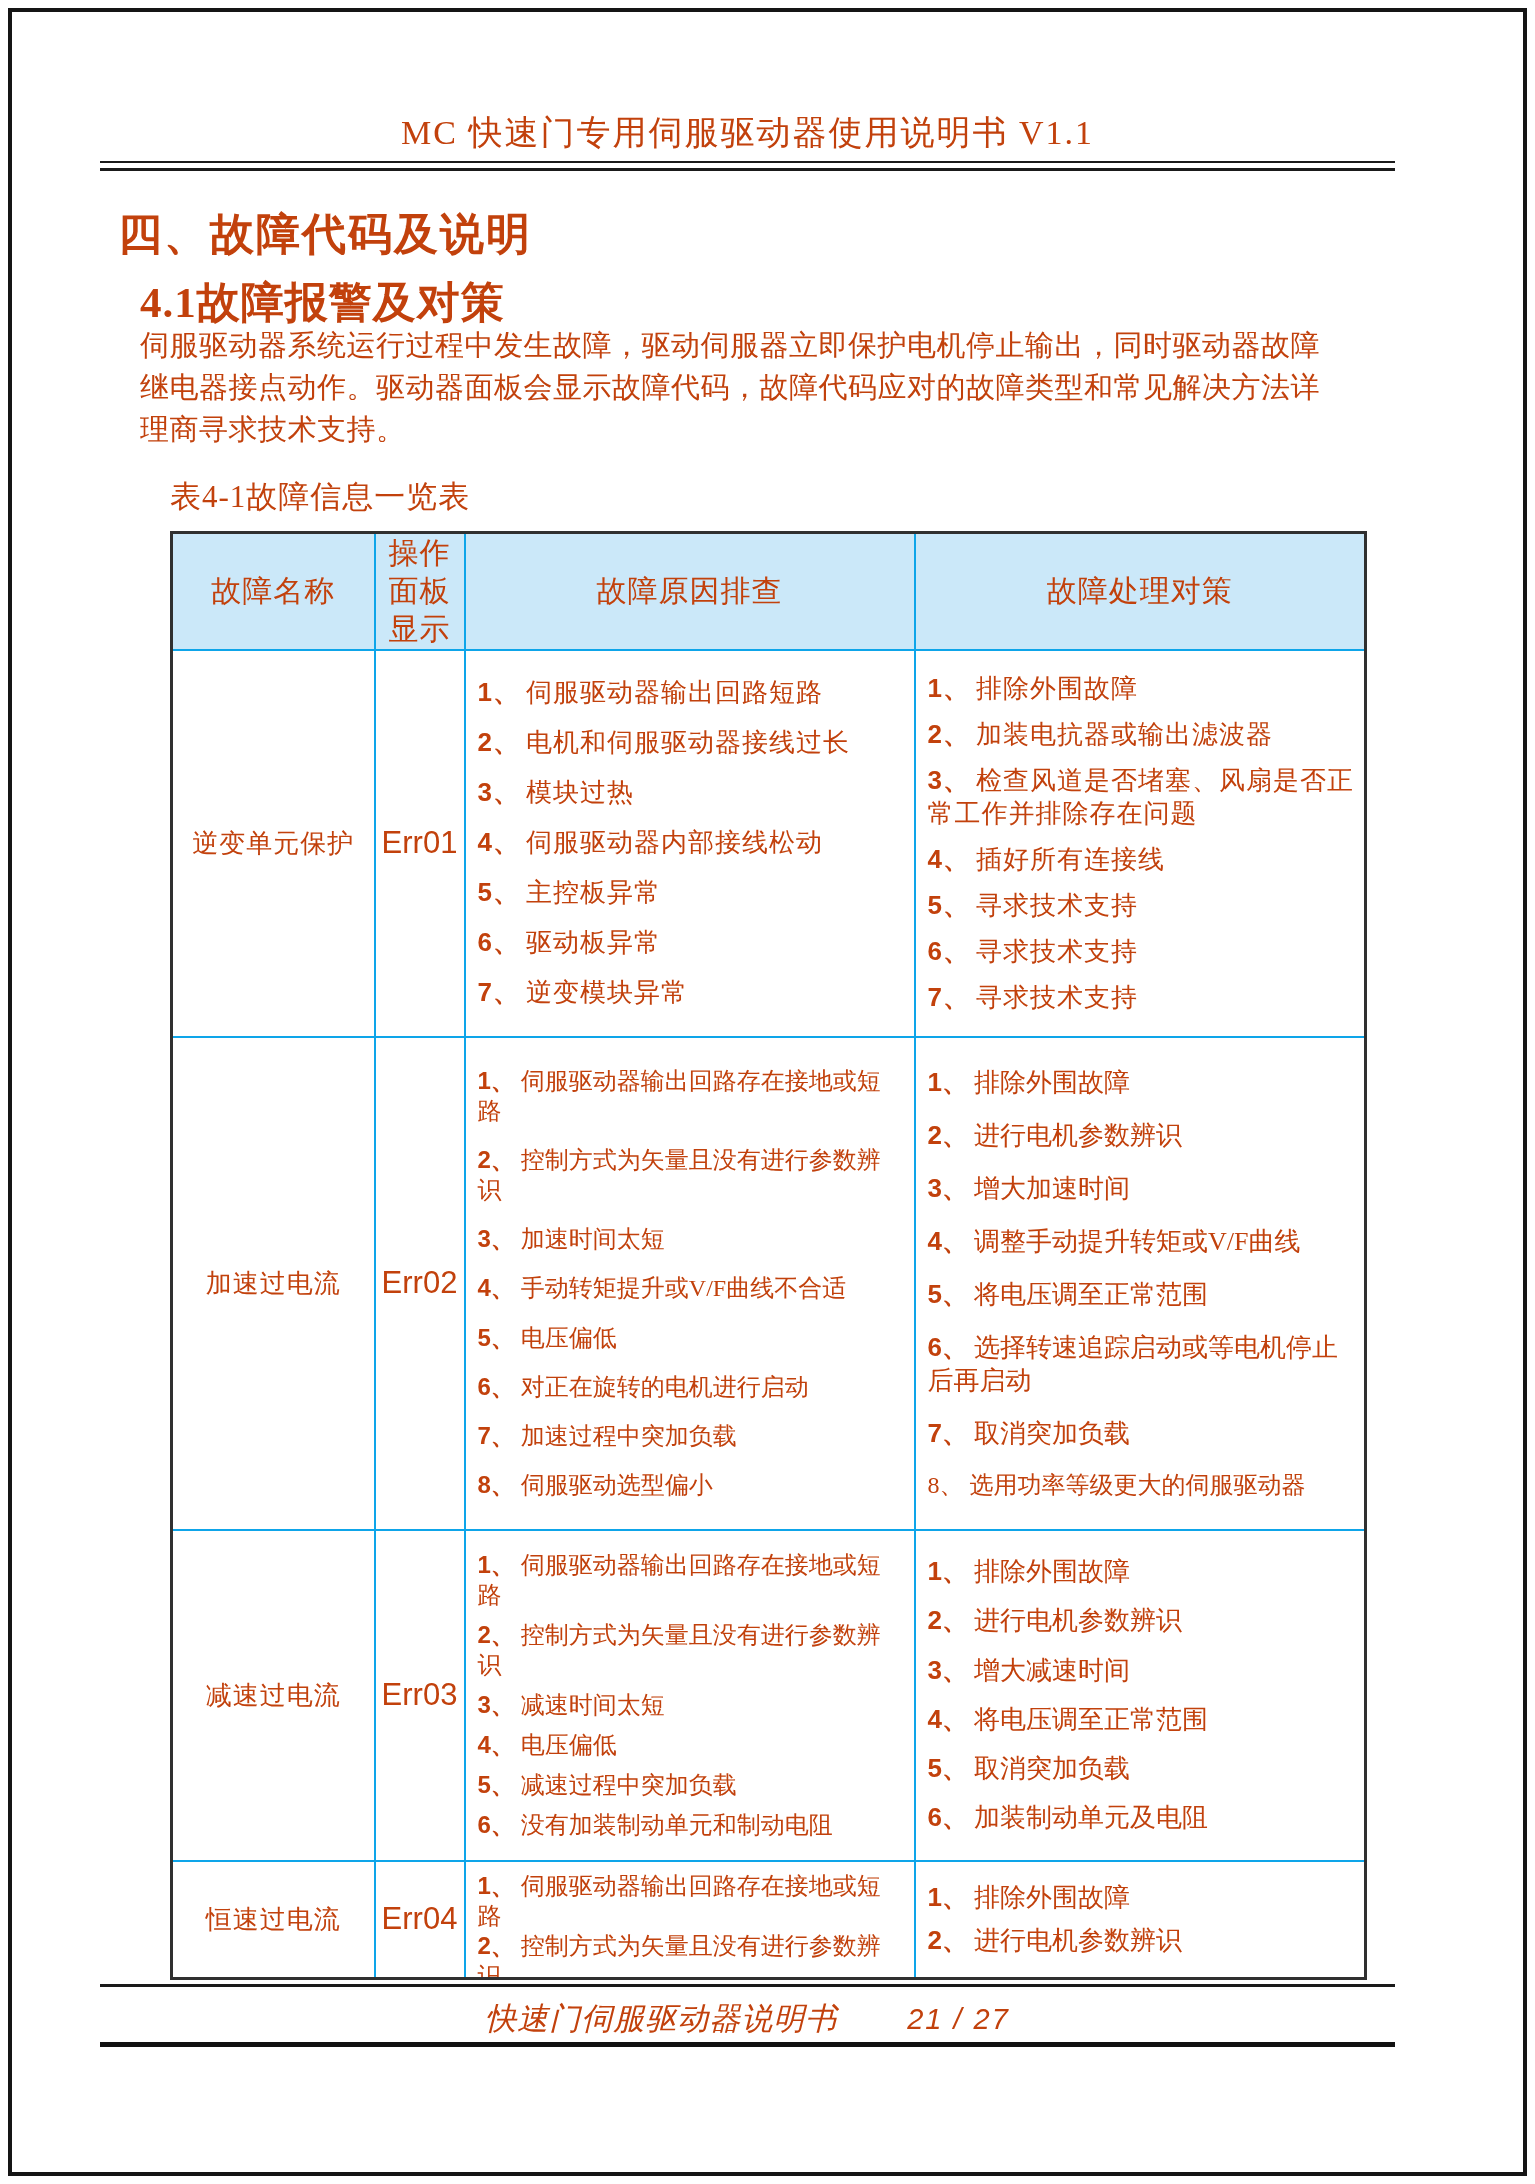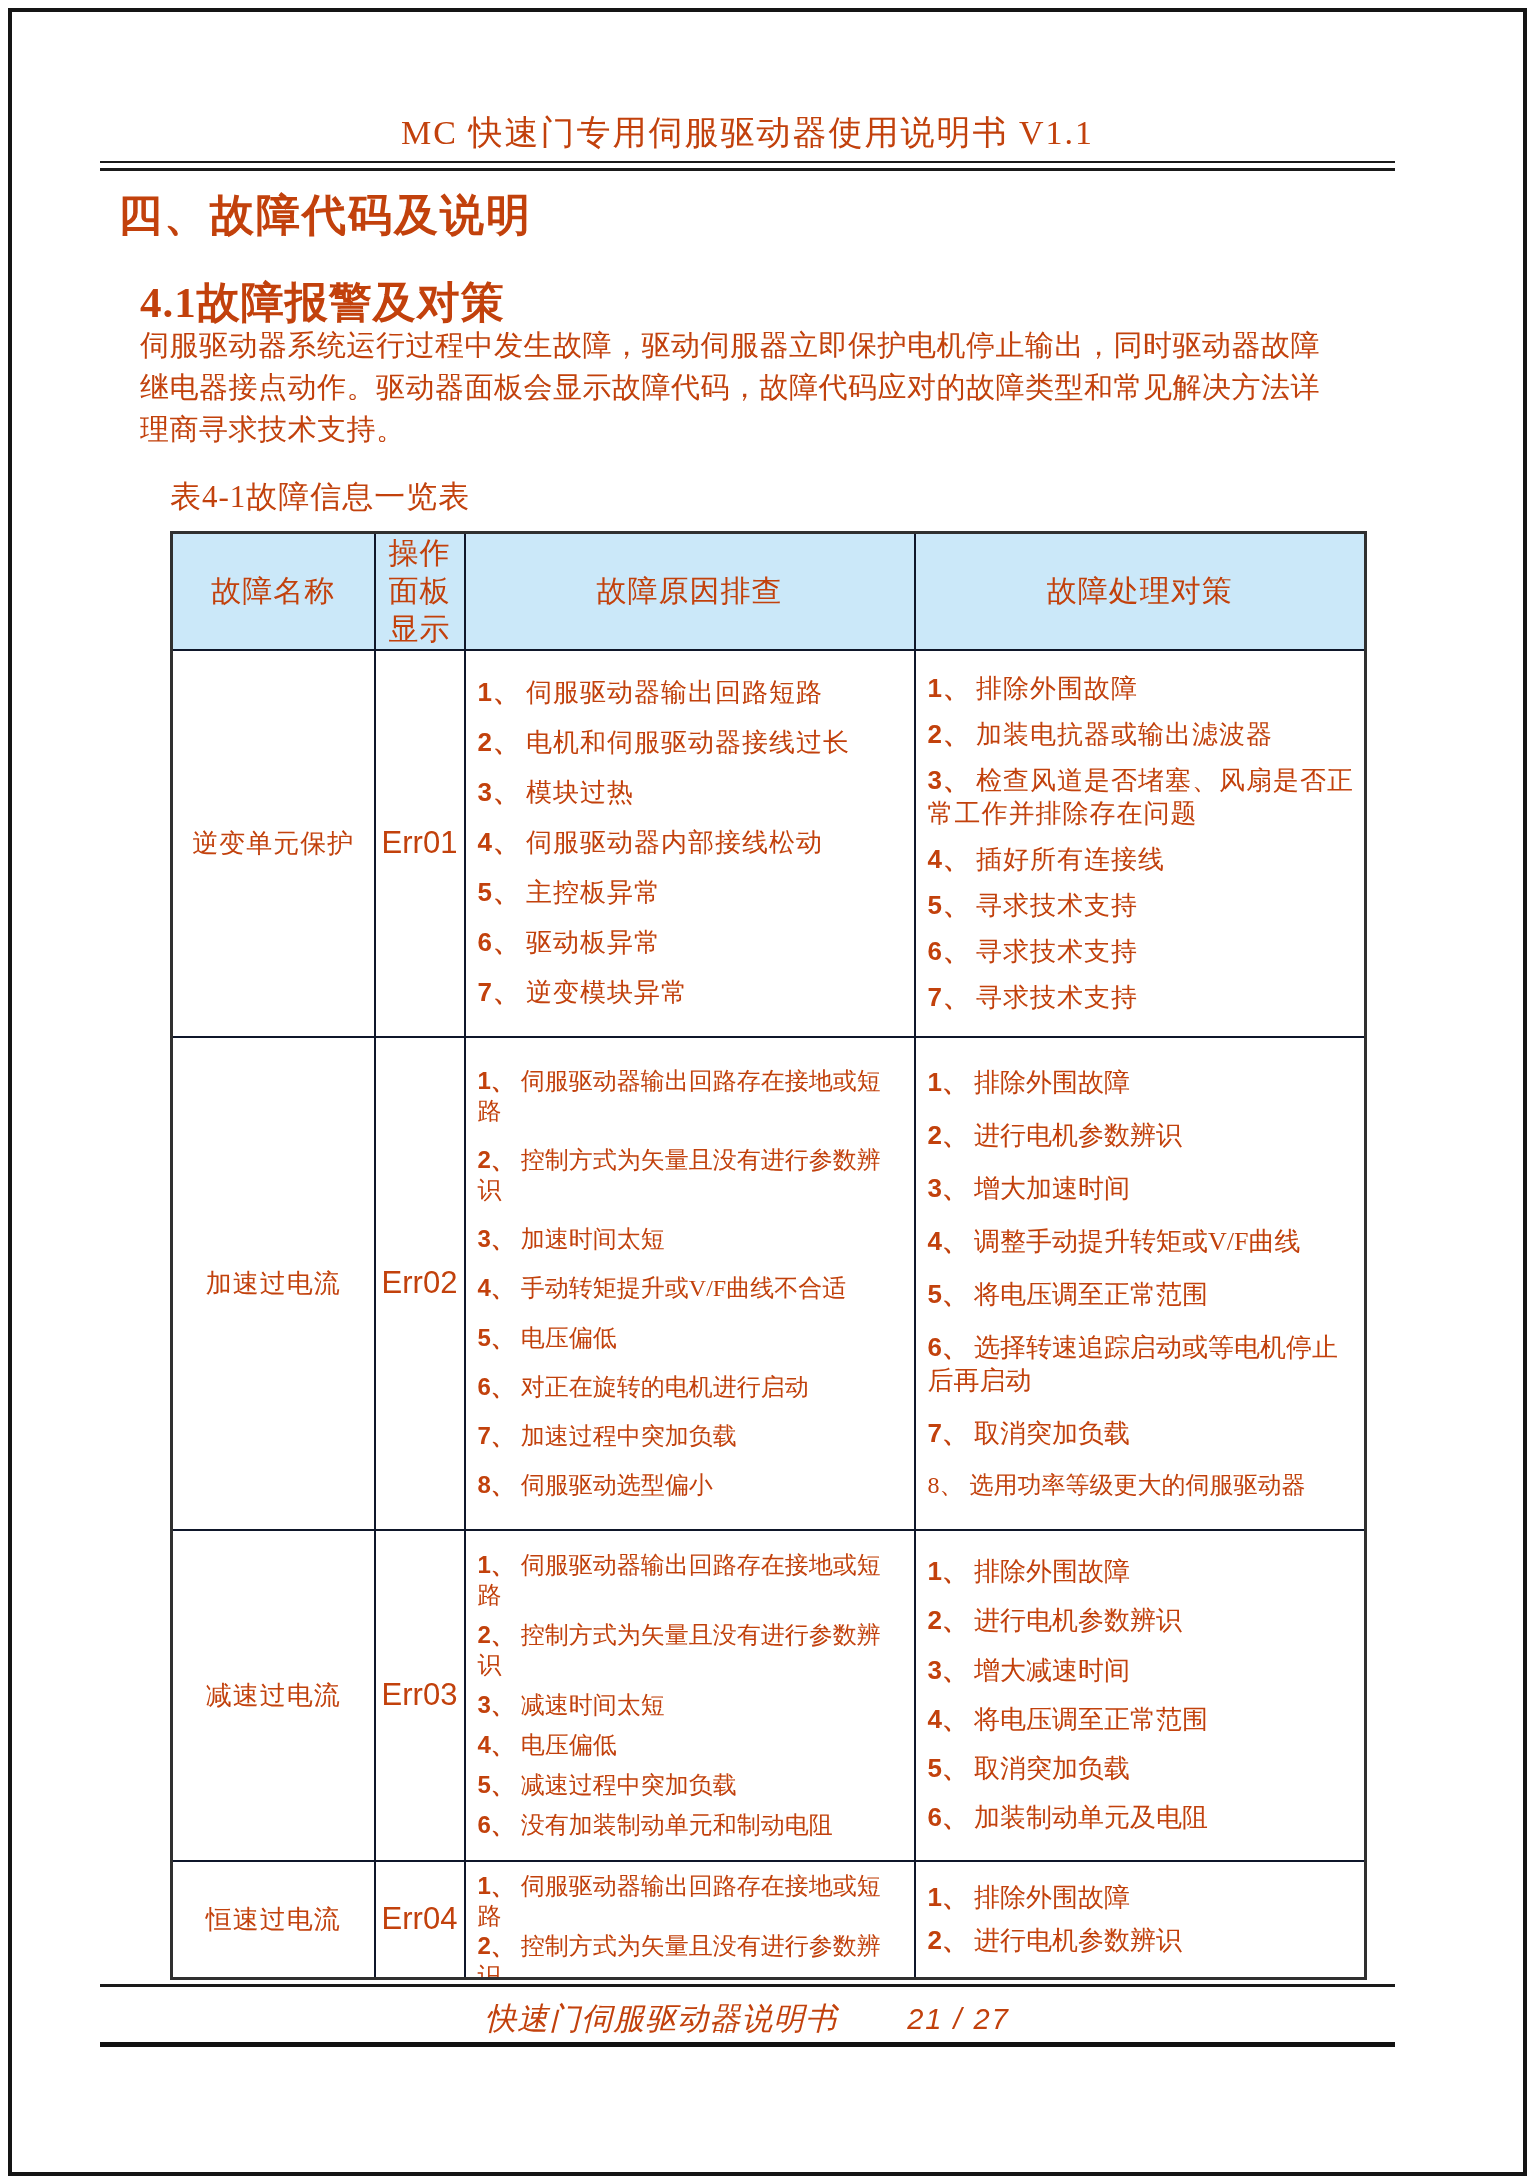--- a/index.html
+++ b/index.html
@@ -14,39 +14,39 @@
   }
   .header-title {
     position:absolute; top:110px; left:100px; width:1295px;
     text-align:center; font-size:34px; letter-spacing:2px; white-space:nowrap;
   }
   .header-rule {
     position:absolute; top:161px; left:100px; width:1295px; height:5px;
     border-top:2px solid #1a1a1a; border-bottom:3px solid #1a1a1a;
   }
   .section-title {
-    position:absolute; top:186px; left:118px;
+    position:absolute; top:205px; left:118px;
     font-size:44px; font-weight:bold; letter-spacing:2px;
   }
   .subsection-title {
     position:absolute; top:274px; left:140px;
     font-size:43px; font-weight:bold; letter-spacing:1px;
   }
   .paragraph { position:absolute; top:324px; left:140px; width:1210px; font-size:29px; }
   .paragraph .line { height:42px; line-height:42px; white-space:nowrap; letter-spacing:0.5px; }
   .table-caption {
     position:absolute; top:476px; left:170px; width:1194px;
     text-align:left; font-size:31px; letter-spacing:1px;
   }
   table.fault-table {
     position:absolute; left:170px; top:531px; width:1194px;
     border-collapse:collapse; table-layout:fixed;
     border:3px solid #303030;
   }
-  .fault-table th, .fault-table td { border:2px solid #0f172a; overflow:hidden; }
+  .fault-table th, .fault-table td { border:2px solid #0ea5e9; overflow:hidden; }
   .fault-table thead tr { height:117px; }
   .fault-table thead th {
     background:#cbe8f9; font-weight:normal; font-size:30px; text-align:center;
     vertical-align:middle; letter-spacing:1px;
   }
   .fault-table thead th.panel-col { padding:0 12px; line-height:38px; }
   td.name-cell  { text-align:center; vertical-align:middle; font-size:26px; letter-spacing:1px; }
   td.code-cell  { text-align:center; vertical-align:middle; font-size:31px;
                   font-family:"Liberation Sans", sans-serif; }
   td.list-cell  { vertical-align:top; padding:9px 10px 9px 12px; font-size:26px;margin-left:20px; }

